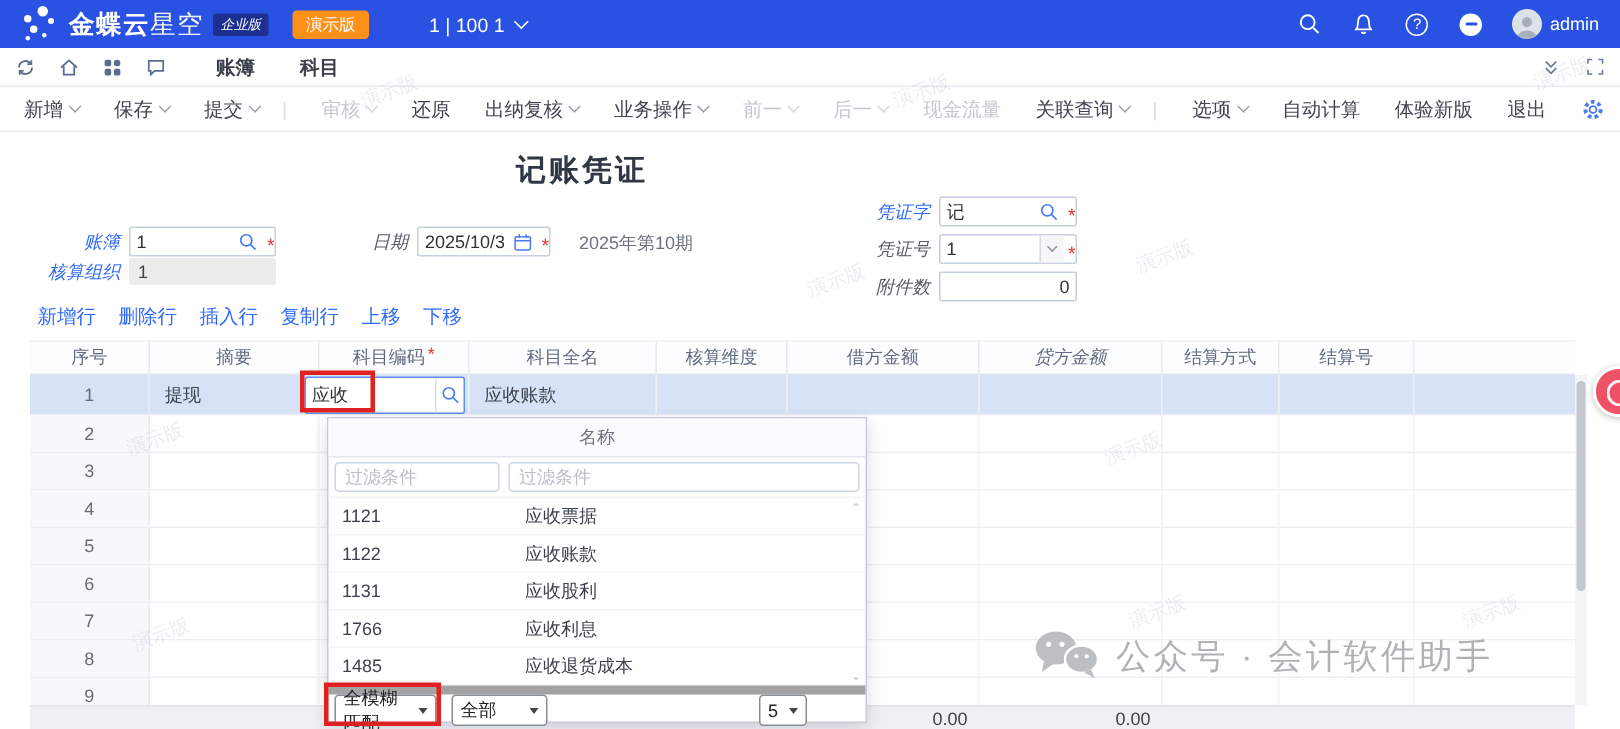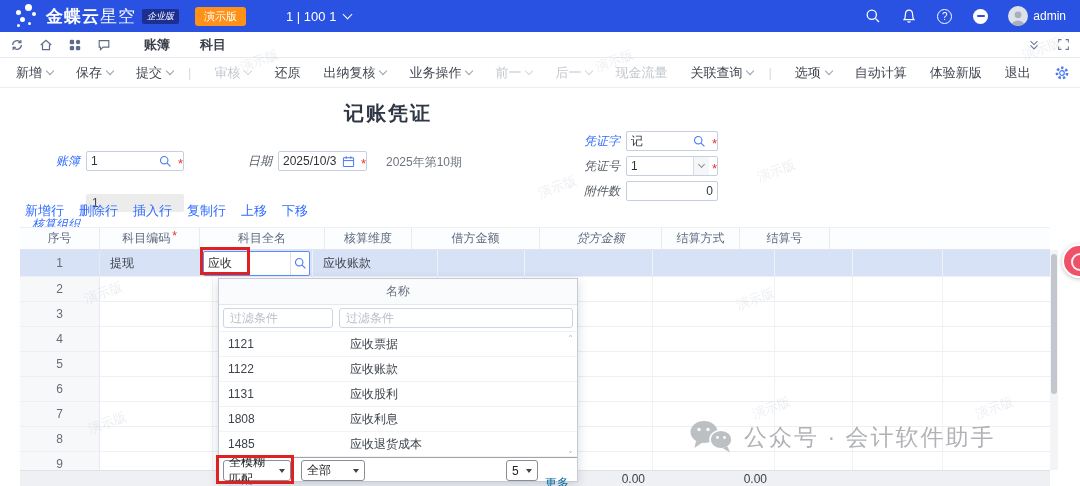--- a/index.html
+++ b/index.html
@@ -91,21 +91,21 @@
   .lk-hcell { display:flex; align-items:center; justify-content:center; font-size:12px; color:#6a7280; border-right:1px solid #e7eaf0; }
   .lk-hcell:last-child { border-right:none; }
   .lk-filter { display:flex; align-items:center; height:27px; gap:6px; padding:0 4px; border-bottom:1px solid #f0f1f4; }
   .lk-filter input { height:20px; border:1px solid #ccd5e6; border-radius:3px; font-size:12px; padding:0 6px; outline:none; color:#333; font-family:inherit; }
   .lk-filter input::placeholder { color:#b9bfc9; }
   .lk-list { position:relative; height:125px; overflow:hidden; }
   .lk-row { display:flex; height:25px; align-items:center; border-bottom:1px solid #f2f3f6; font-size:12px; color:#3c424c; cursor:pointer; }
   .lk-row .c1 { width:122px; padding-left:9px; }
   .lk-row .c2 { padding-left:9px; }
   .lk-caret-up,.lk-caret-dn { position:absolute; right:3px; font-size:8px; color:#b9bec6; }
-  .lk-foot { display:flex; align-items:center; height:26px; border-top:1px solid #a3a3a3; padding:0 4px; position:relative; }
+  .lk-foot { display:flex; height:26px; border-top:6px solid #a3a3a3; padding:0 4px; position:relative; }
   .fake-sel { height:21px; border:1px solid #888d96; border-radius:3px; background:#fff; display:flex; align-items:center; justify-content:space-between; font-size:12px; color:#222; padding:0 5px; cursor:pointer; }
   .fake-sel .tri { width:0; height:0; border-left:3.5px solid transparent; border-right:3.5px solid transparent; border-top:4.5px solid #444; margin-left:5px; }
   .sel-match { width:68px; margin-right:10px; }
   .sel-scope { width:64px; }
   .sel-size { position:absolute; left:287px; width:32px; }
   .lk-more { position:absolute; left:326px; font-size:12px; color:#0369a1; cursor:pointer;margin-top:26px; }
 
   
   .wm { position:absolute; color:#8d99ad; opacity:.17; font-size:13px; transform:rotate(-20deg); z-index:40; pointer-events:none; white-space:nowrap; }
   .channel-wm { position:absolute; left:688px; top:330px; display:flex; align-items:center; gap:10px; z-index:45; pointer-events:none; opacity:.75; }
@@ -330,21 +330,21 @@
       <span class="fld-label" style="width:80px;">凭证号</span>
       <span class="fld-box req" style="width:92px;">
         <input value="1" style="">
         <span class="sel-btn">
             <span class="caret" style="width:5px;height:5px;border-right:1.2px solid #8a8f99;border-bottom:1.2px solid #8a8f99;transform:rotate(45deg);margin-top:-3px;"></span>
           </span>
       </span>
     </div>
 
     <div class="fld" style="left:0px;top:84px;">
-      <span class="fld-label link" style="width:80px;margin-top:44px;">核算组织</span>
+      <span class="fld-label link" style="width:80px;">核算组织</span>
       <span class="fld-disabled" style="width:98px;">1</span>
     </div>
 
     <div class="fld" style="left:540px;top:93px;">
       <span class="fld-label" style="width:80px;">附件数</span>
       <span class="fld-box" style="width:92px;">
         <input style="text-align: right;" value="0">
       </span>
     </div>
 
@@ -353,20 +353,23 @@
         <span>删除行</span>
         <span>插入行</span>
         <span>复制行</span>
         <span>上移</span>
         <span>下移</span>
       </div>
 
     <div class="grid-head">
         <span class="gh-cell" style="width: 80px;">
           <span>序号</span>
+        </span>
+        <span class="gh-cell" style="width: 113px;">
+          <span>摘要</span>
         </span>
         <span class="gh-cell" style="width: 100px;">
           <span class="gh-req">科目编码</span>
         </span>
         <span class="gh-cell" style="width: 125px;">
           <span>科目全名</span>
         </span>
         <span class="gh-cell" style="width: 87px;">
           <span>核算维度</span>
         </span>
@@ -543,21 +546,21 @@
           </div>
           <div class="lk-row">
             <span class="c1">1122</span>
             <span class="c2">应收账款</span>
           </div>
           <div class="lk-row">
             <span class="c1">1131</span>
             <span class="c2">应收股利</span>
           </div>
           <div class="lk-row">
-            <span class="c1">1808</span>
+            <span class="c1">1766</span>
             <span class="c2">应收利息</span>
           </div>
           <div class="lk-row">
             <span class="c1">1485</span>
             <span class="c2">应收退货成本</span>
           </div>
         </div>
       <div class="lk-foot">
         <span class="fake-sel sel-match">
             <span>全模糊匹配</span>

